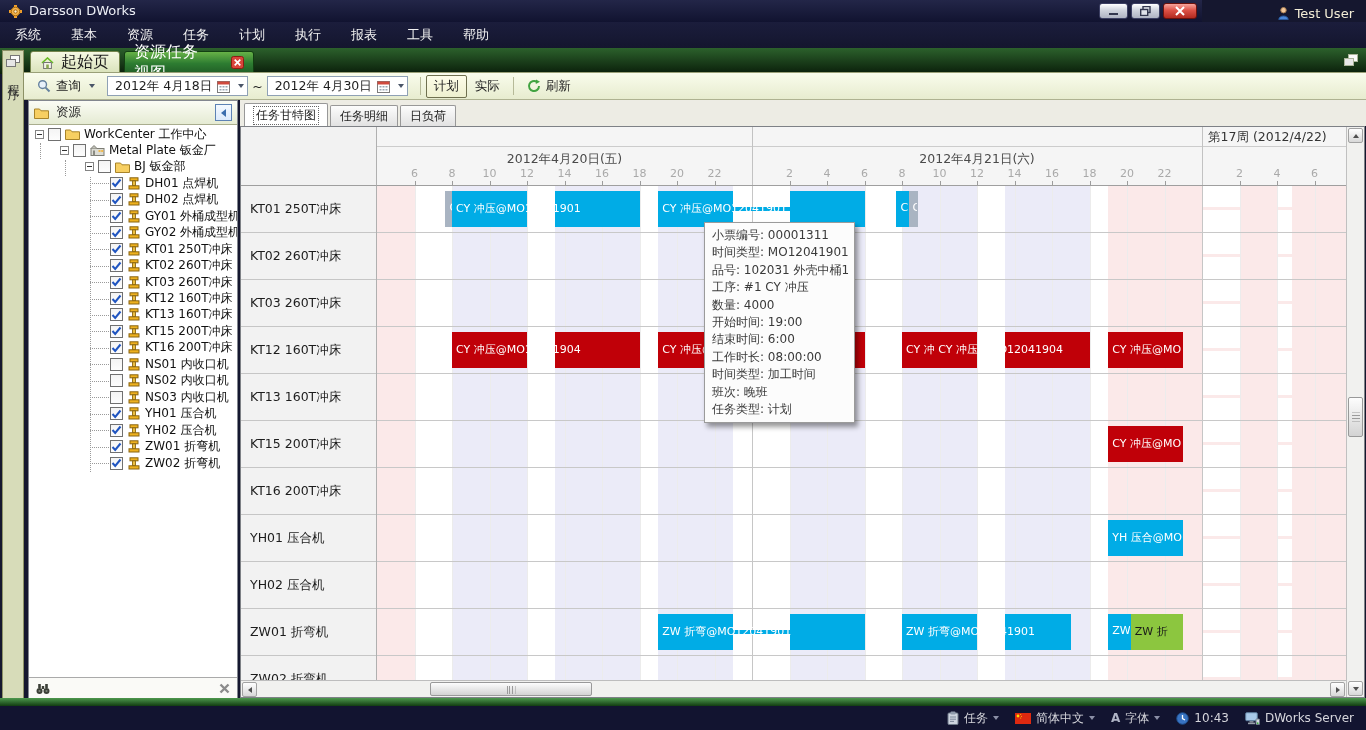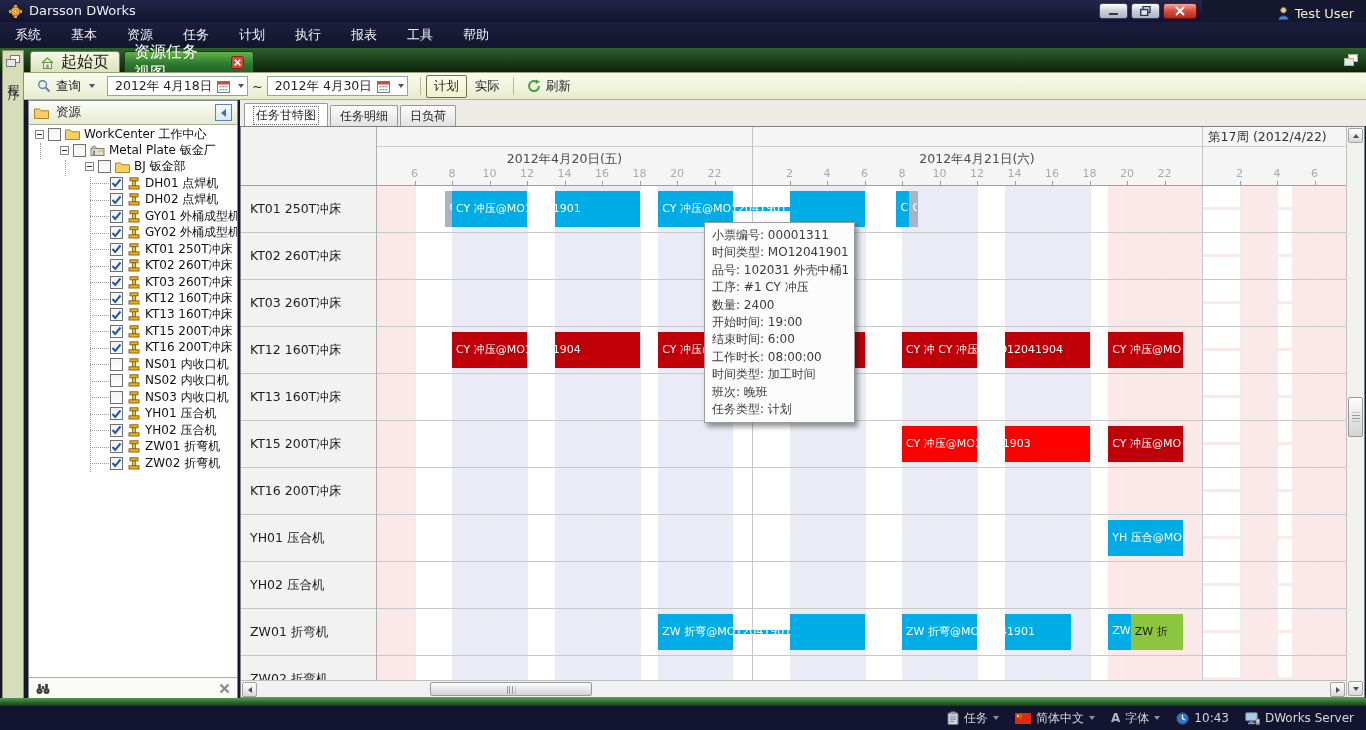--- a/index.html
+++ b/index.html
@@ -790,25 +790,20 @@
       </div>
       <div class="task" style="left: 525px; width: 187.5px; top: 146px;">
         <div class="seg" style="left: 0px; width: 75px; background: rgb(192, 0, 8);"></div>
         <div class="seg" style="left: 103.125px; width: 84.375px; background: rgb(192, 0, 8);"></div>
         <div class="tlabel" style="color: rgb(255, 255, 255);">CY 冲 CY 冲压@MO12041904</div>
       </div>
       <div class="task" style="left: 731.25px; width: 75px; top: 146px;">
         <div class="seg" style="left: 0px; width: 75px; background: rgb(192, 0, 8);"></div>
         <div class="tlabel" style="color: rgb(255, 255, 255);">CY 冲压@MO1</div>
       </div>
-      <div class="task" style="left: 525px; width: 187.5px; top: 240px;">
-        <div class="seg" style="left: 0px; width: 75px; background: rgb(255, 0, 0);"></div>
-        <div class="seg" style="left: 103.125px; width: 84.375px; background: rgb(255, 0, 0);"></div>
-        <div class="tlabel" style="color: rgb(255, 255, 255);">CY 冲压@MO12041903</div>
-      </div>
       <div class="task" style="left: 731.25px; width: 75px; top: 240px;">
         <div class="seg" style="left: 0px; width: 75px; background: rgb(192, 0, 8);"></div>
         <div class="tlabel" style="color: rgb(255, 255, 255);">CY 冲压@MO1</div>
       </div>
       <div class="task" style="left: 731.25px; width: 75px; top: 334px;">
         <div class="seg" style="left: 0px; width: 75px; background: rgb(0, 172, 230);"></div>
         <div class="tlabel" style="color: rgb(255, 255, 255);">YH 压合@MO1</div>
       </div>
       <div class="task" style="left: 281.25px; width: 206.25px; top: 428px;">
         <div class="conn" style="left: 75px; width: 56.25px; background: rgb(0, 172, 230);"></div>
@@ -852,21 +847,21 @@
     <div class="sbtn" style="right:1px;top:1px;">
         <span class="tri r"></span>
       </div>
   </div>
 
   <div id="tooltip">
       <div class="tip-line">小票编号: 00001311</div>
       <div class="tip-line">时间类型: MO12041901</div>
       <div class="tip-line">品号: 102031 外壳中桶1</div>
       <div class="tip-line">工序: #1  CY 冲压</div>
-      <div class="tip-line">数量: 2400</div>
+      <div class="tip-line">数量: 4000</div>
       <div class="tip-line">开始时间: 19:00</div>
       <div class="tip-line">结束时间: 6:00</div>
       <div class="tip-line">工作时长: 08:00:00</div>
       <div class="tip-line">时间类型: 加工时间</div>
       <div class="tip-line">班次: 晚班</div>
       <div class="tip-line">任务类型: 计划</div>
     </div>
 
   <div id="greenband"></div>
   <div id="statusbar">

